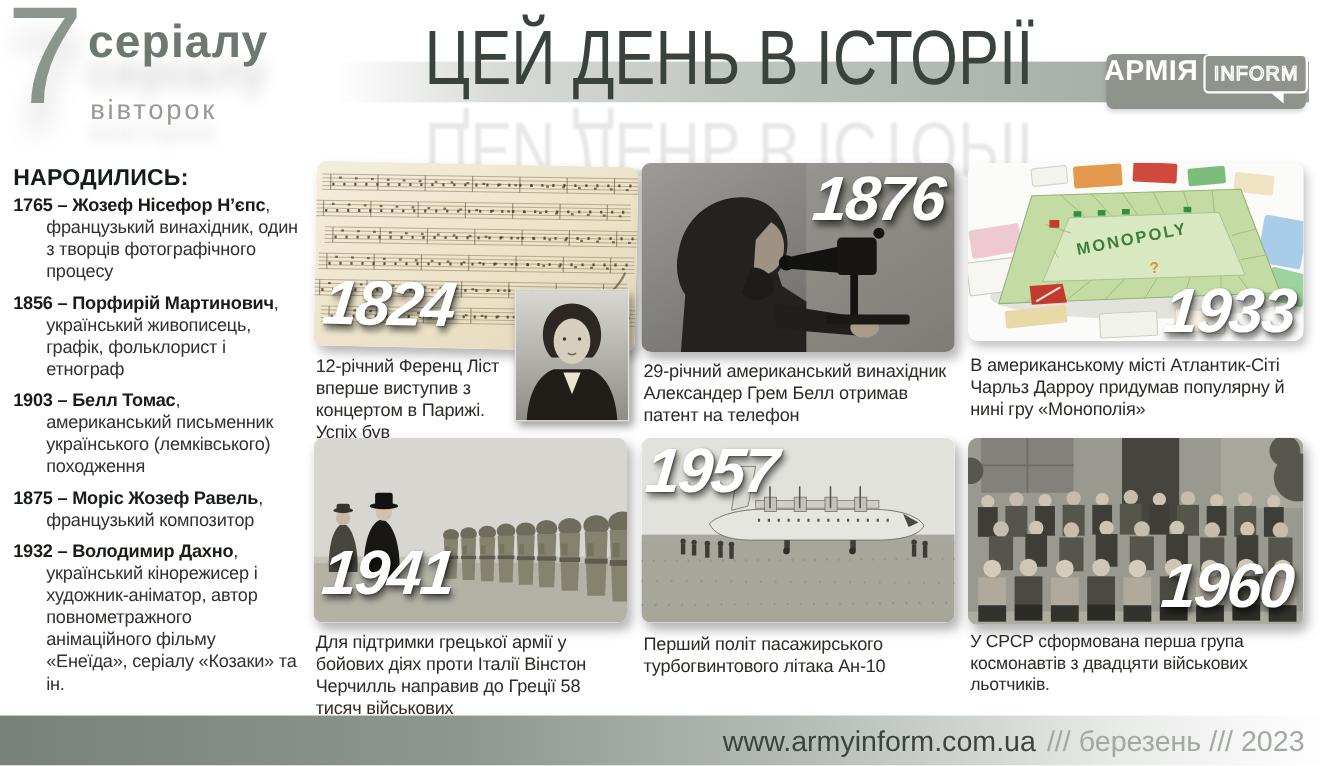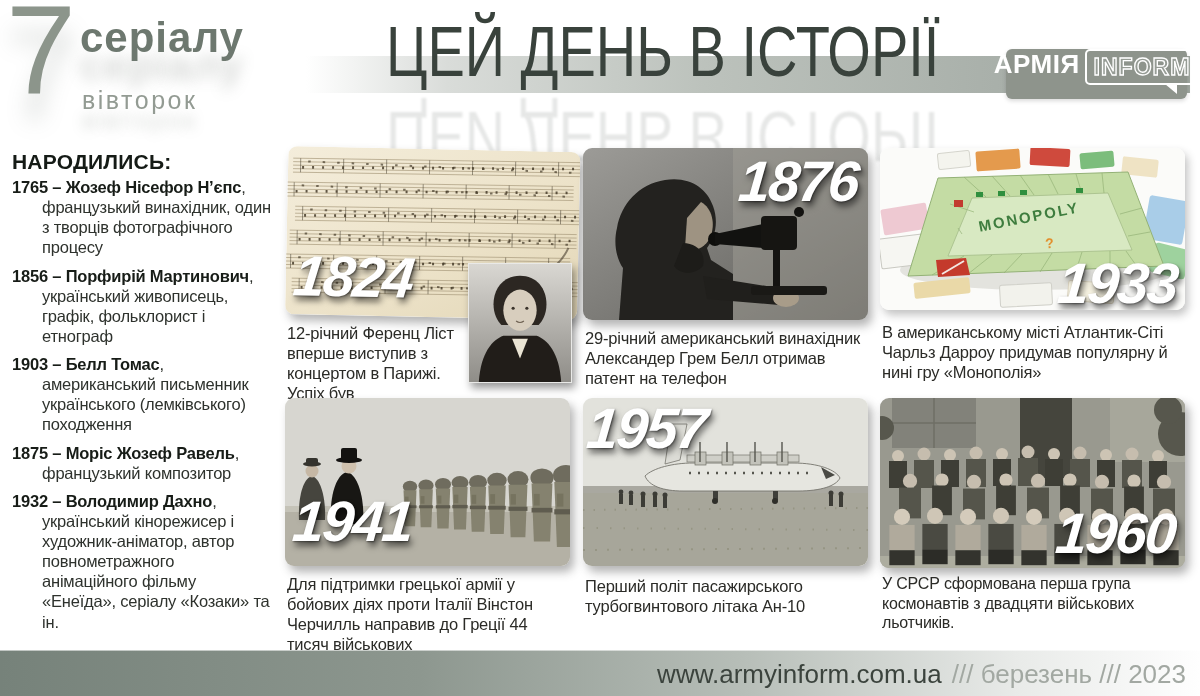--- a/index.html
+++ b/index.html
@@ -23,21 +23,21 @@
 
   
   .logo{position:absolute;left:1006px;top:49px;width:181px;height:50px;background:#8e948c;
     border-radius:6px;display:flex;align-items:flex-start;justify-content:center;gap:5px;z-index:3;
     box-shadow:0 2px 4px rgba(0,0,0,.15)}
   .logo-army{color:#fff;font-weight:700;font-size:26px;letter-spacing:.5px}
   .logo-bubble{position:relative;border:2.5px solid #fff;border-radius:5px;height:36px;
     display:flex;align-items:center;padding:0 7px}
   .logo-bubble::after{content:"";position:absolute;right:20px;bottom:-11px;width:0;height:0;
     border-top:10px solid #fff;border-left:12px solid transparent}
-  .logo-inform{font-weight:700;font-size:23px;letter-spacing:1px;color:rgba(255,255,255,.08);
+  .logo-inform{font-weight:400;font-size:18px;letter-spacing:1px;color:rgba(255,255,255,.08);
     -webkit-text-stroke:1.3px #fff}
 
   
   .born{position:absolute;left:12px;top:150px;width:262px}
   .born-heading{font-size:21px;font-weight:700;color:#151b16;margin-bottom:3px;letter-spacing:.2px}
   .born-entry{font-size:16.5px;line-height:1.22;color:#2e322d;margin-bottom:8px;
     padding-left:30px;text-indent:-30px;letter-spacing:-.2px}
   .be-label{font-weight:700;color:#171c17}
 
   
@@ -278,21 +278,21 @@
     </g>
     <g transform="translate(27,122)">
       <path d="M-13,0 C-14,-26 -8,-42 0,-44 C8,-42 14,-24 13,0 Z" fill="#46453e"></path>
       <circle cx="0" cy="-49" r="6.5" fill="#c6b8a5"></circle>
       <ellipse cx="0" cy="-56" rx="9" ry="2.5" fill="#35342e"></ellipse>
       <rect x="-6" y="-62" width="12" height="6" rx="2" fill="#35342e"></rect>
     </g>
   </svg>
   <span class="year y3">1941</span>
 </div>
-<div class="caption cap4">Для підтримки грецької армії у бойових діях проти Італії Вінстон Черчилль направив до Греції 44 тисяч військових</div>
+<div class="caption cap4">Для підтримки грецької армії у бойових діях проти Італії Вінстон Черчилль направив до Греції 58 тисяч військових</div>
 
 <div class="photo photo5">
   <svg viewBox="0 0 285 168" preserveAspectRatio="none">
     <rect width="285" height="168" fill="#e2e2dc"></rect>
     <rect y="88" width="285" height="8" fill="#8a897f" opacity=".65"></rect>
     <rect y="95" width="285" height="73" fill="#a7a69a"></rect>
     <g stroke="#93927f" stroke-width="2" opacity=".8">
       <line x1="0" y1="112" x2="285" y2="110" stroke-dasharray="1.5 9"></line>
       <line x1="0" y1="130" x2="285" y2="132" stroke-dasharray="1.5 12"></line>
       <line x1="0" y1="152" x2="285" y2="150" stroke-dasharray="2 10"></line>

